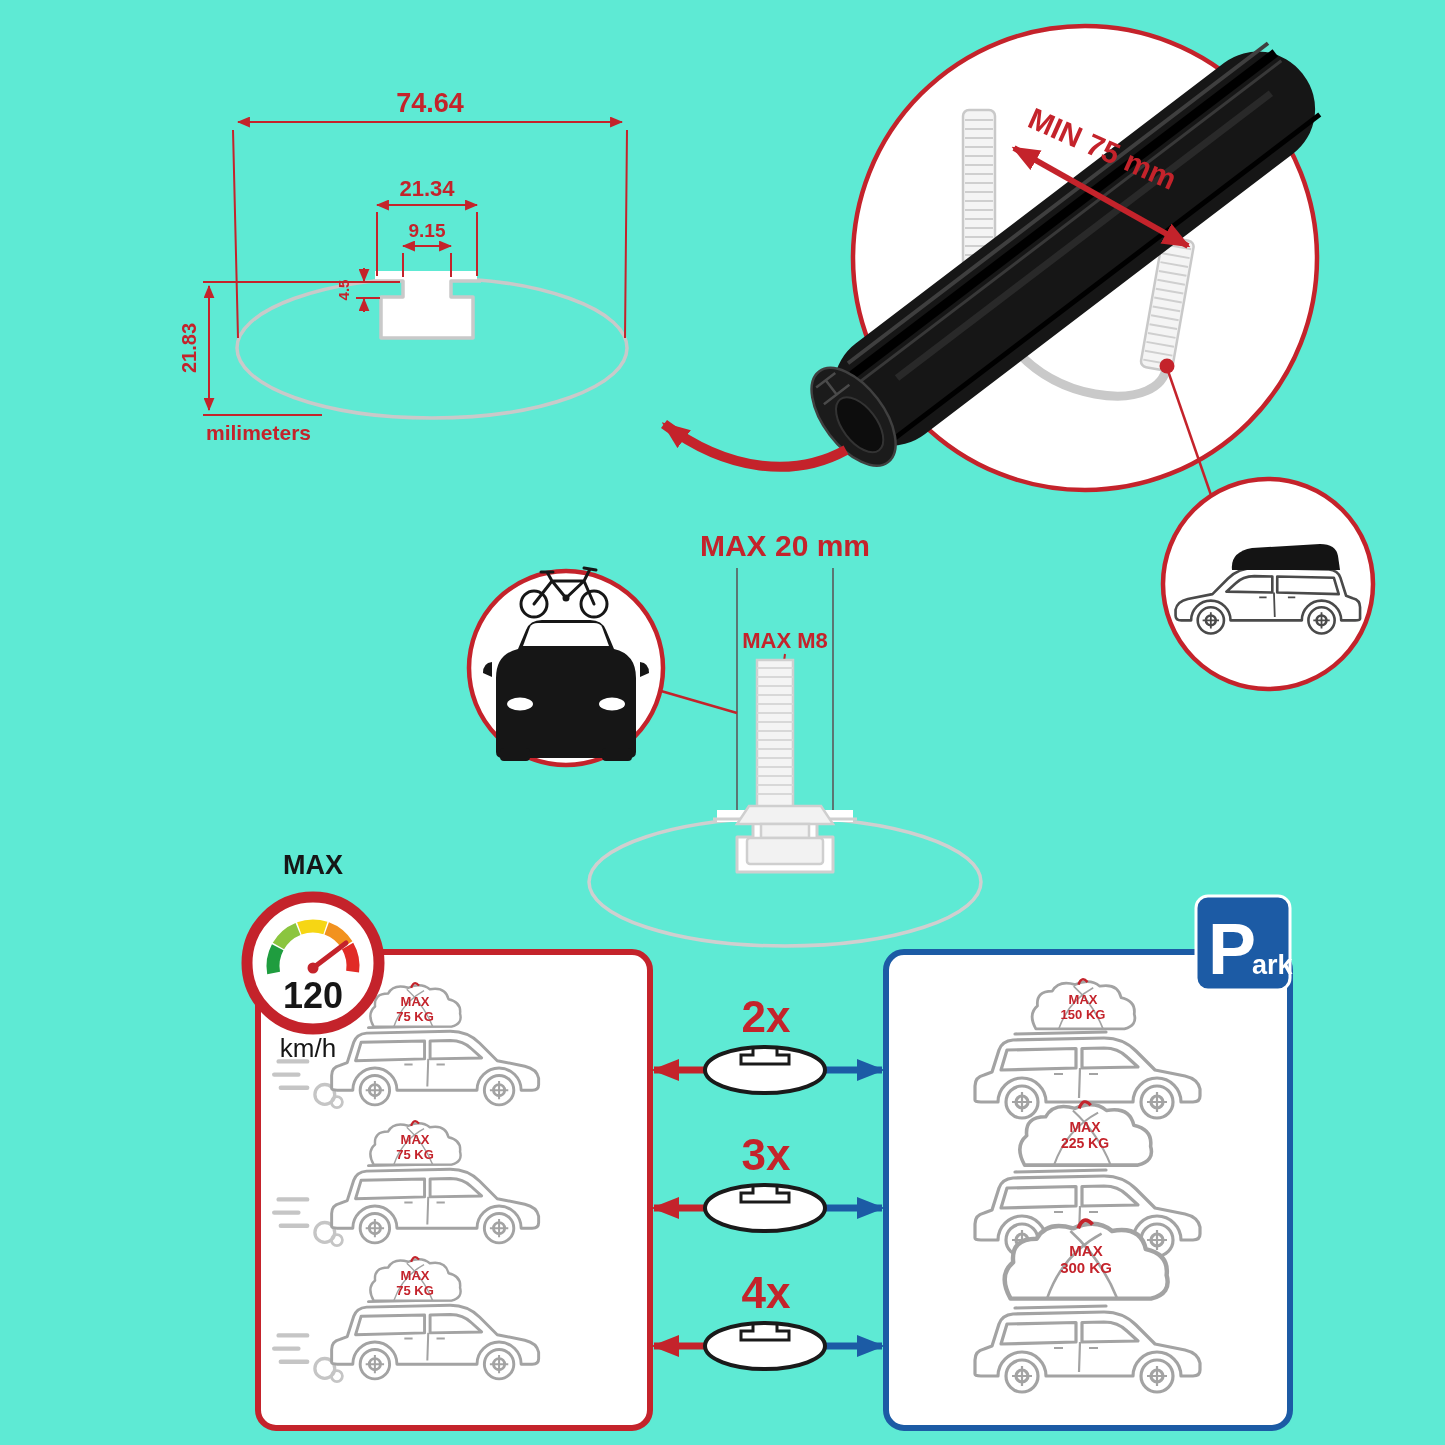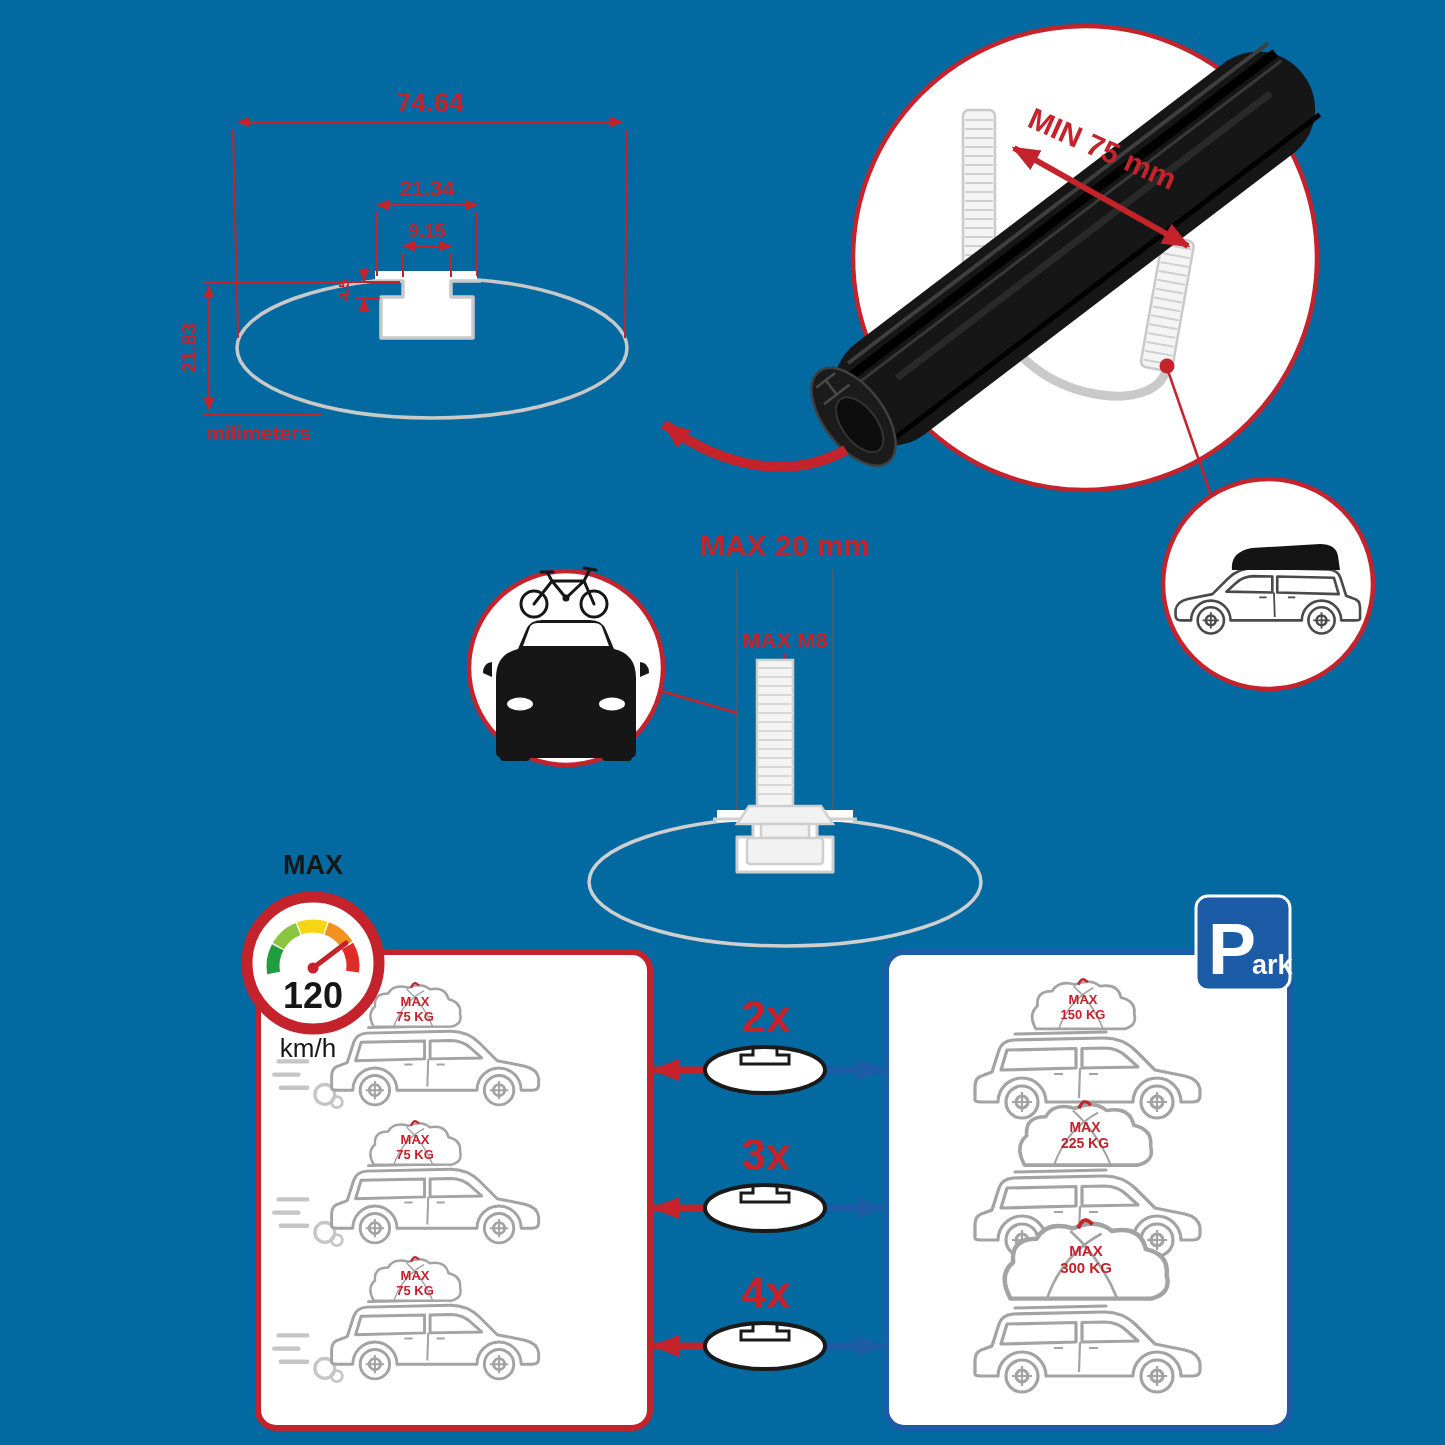--- a/index.html
+++ b/index.html
@@ -2,21 +2,21 @@
 <html><head>
 <meta charset="utf-8">
 <style>
   html, body {
     margin: 0; padding: 0;
     width: 1445px; height: 1445px;
     background: #ffffff;
     overflow: hidden;
     font-family: "Liberation Sans", sans-serif;
   }
-  .canvas { position: relative; width: 1445px; height: 1445px; background:#0369a1; }
+  .canvas { position: relative; width: 1445px; height: 1445px; background:#5eead4; }
   svg { position: absolute; left: 0; top: 0; }
   svg text { font-family: "Liberation Sans", sans-serif; }
   .dim-text   { fill:#c4232b; font-weight:600; }
   .red-big    { fill:#c4232b; font-weight:700; }
   .black-lb   { fill:#161616; font-weight:700; }
   .black-reg  { fill:#161616; font-weight:400; }
   .cargo-lb   { fill:#c4232b; font-weight:700; }
   .white-lb   { fill:#ffffff; font-weight:700; }
 </style>
 </head>

